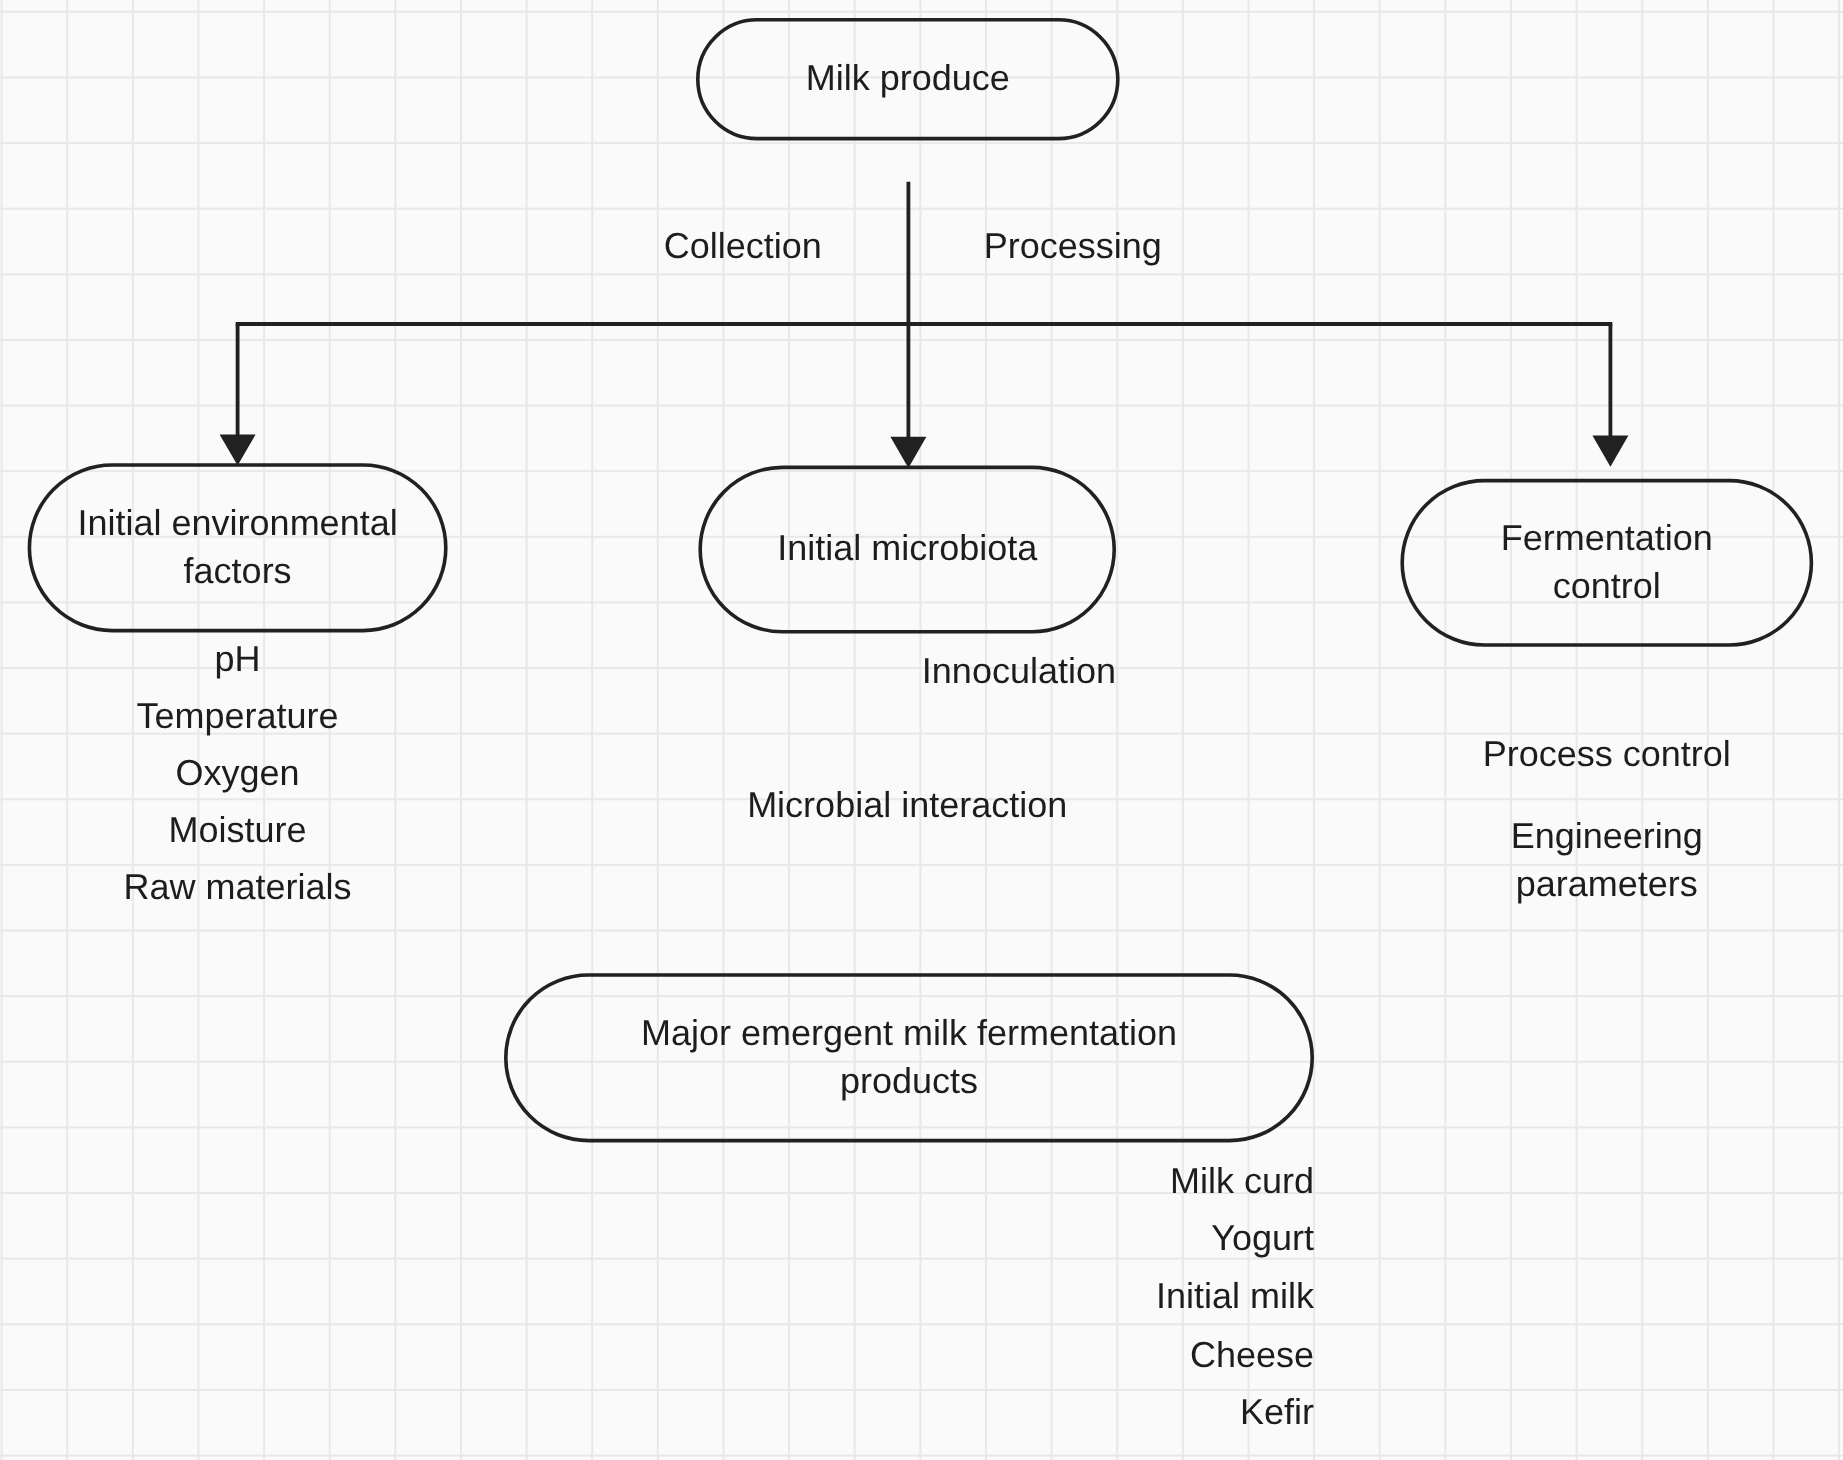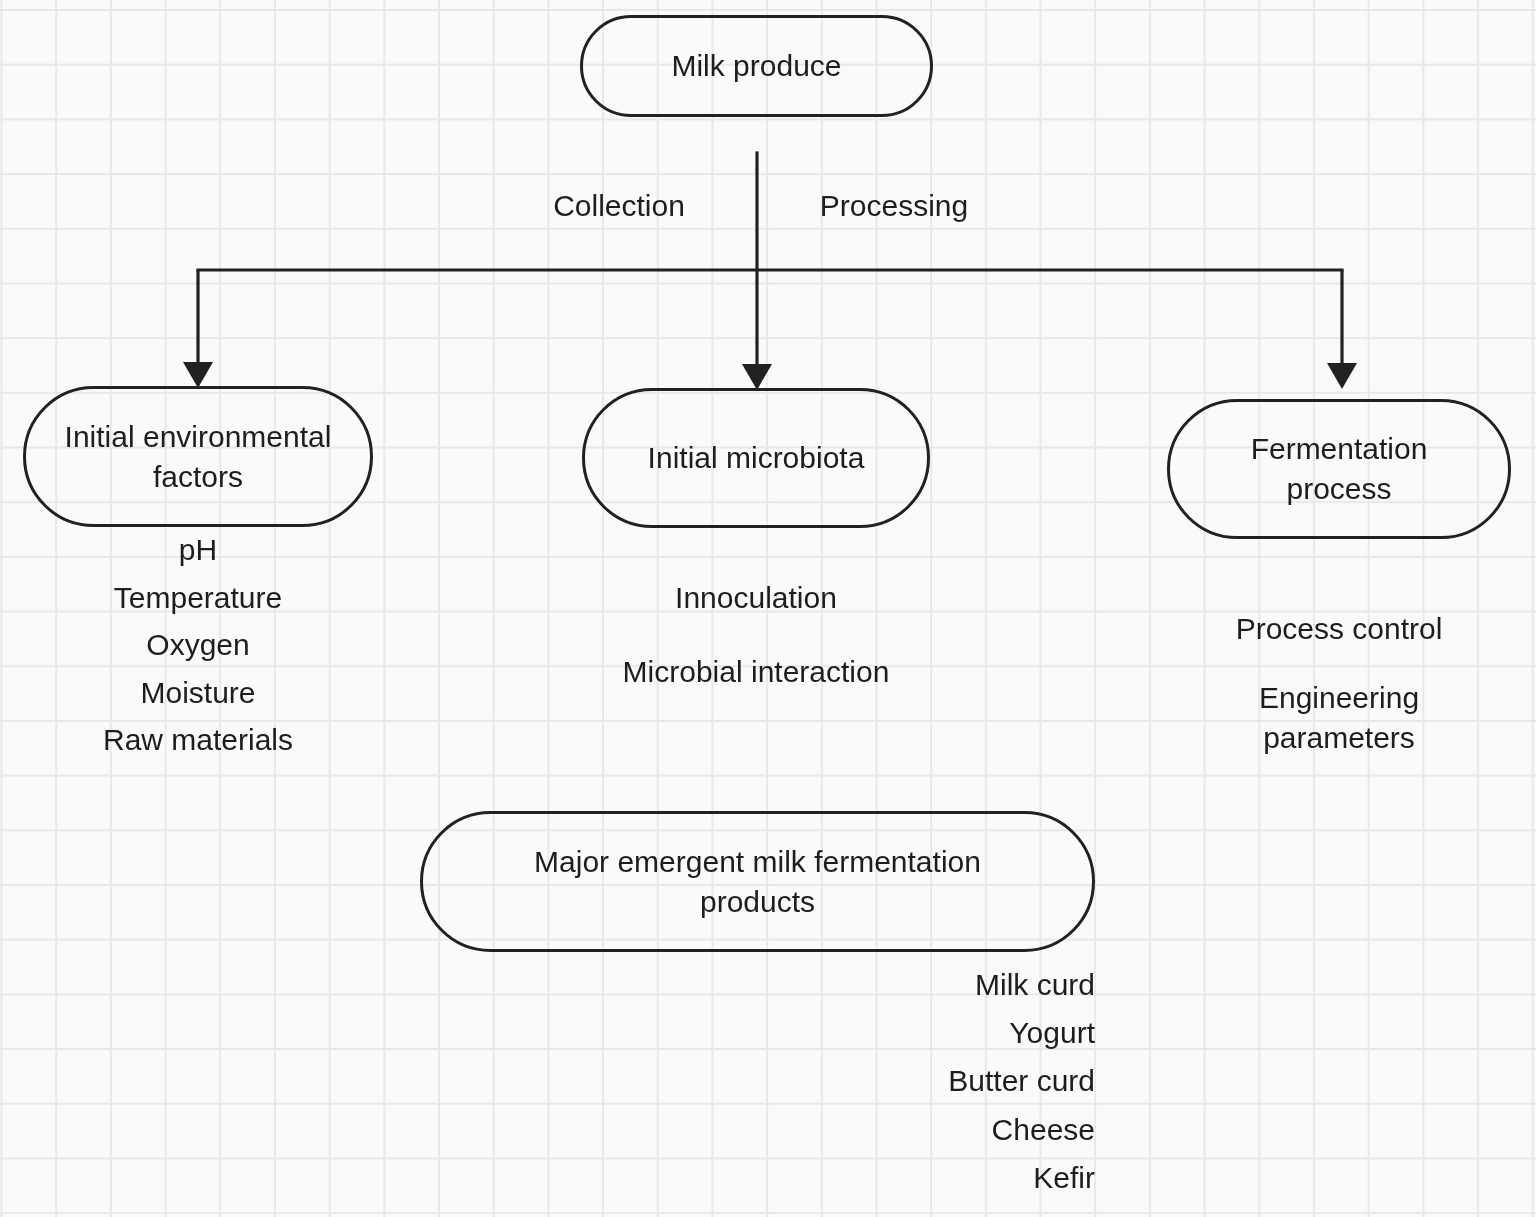--- a/index.html
+++ b/index.html
@@ -70,21 +70,21 @@
   #edge-label-left  { left: 619px;  top: 206px; }
   #edge-label-right { left: 894px;  top: 206px; }
 
   
   #node-env      { left: 23px;   top: 386px; width: 350px; height: 141px; }
   #node-micro    { left: 582px;  top: 388px; width: 348px; height: 140px; }
   #node-ferm     { left: 1167px; top: 387px; width: 344px; height: 140px; margin-top: 12px; }
 
   
   #list-env              { left: 23px;   top: 526px; width: 350px; }
-  #item-innoculation     { left: 582px;  top: 574px; width: 348px; }
+  #item-innoculation     { left: 582px;  top: 536px; width: 348px; text-align: right; }
   #item-microbial        { left: 582px;  top: 648px; width: 348px; }
   #item-process-control  { left: 1167px; top: 579px; width: 344px; margin-top: 26px; }
   #item-eng-params       { left: 1219px; top: 678px; width: 240px; line-height: 40px; }
 
   
   #node-products { left: 420px; top: 811px; width: 675px; height: 141px; }
   #list-products { left: 420px; top: 961px; width: 675px; line-height: 48.2px; text-align: right; }
 
   .connector-line {
     stroke: #212121;
@@ -136,30 +136,30 @@
   </div>
 
   <div class="node" id="node-micro">
     <div>Initial microbiota</div>
   </div>
   <div class="free-item" id="item-innoculation">Innoculation</div>
   <div class="free-item" id="item-microbial">Microbial interaction</div>
 
   <div class="node" id="node-ferm">
     <div>Fermentation</div>
-    <div>process</div>
+    <div>control</div>
   </div>
   <div class="free-item" id="item-process-control">Process control</div>
   <div class="free-item" id="item-eng-params">Engineering parameters</div>
 
   <div class="node" id="node-products">
     <div>Major emergent milk fermentation</div>
     <div>products</div>
   </div>
   <div class="item-list" id="list-products">
     <div class="item">Milk curd</div>
     <div class="item">Yogurt</div>
-    <div class="item">Butter curd</div>
+    <div class="item">Initial milk</div>
     <div class="item">Cheese</div>
     <div class="item">Kefir</div>
   </div>
 
 </div>
 
 </body></html>

